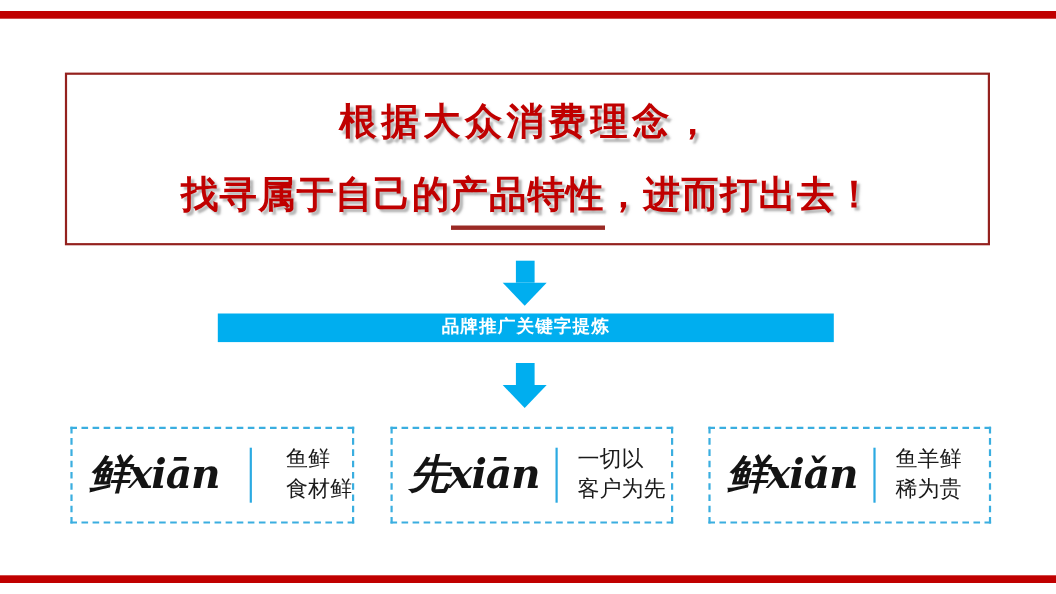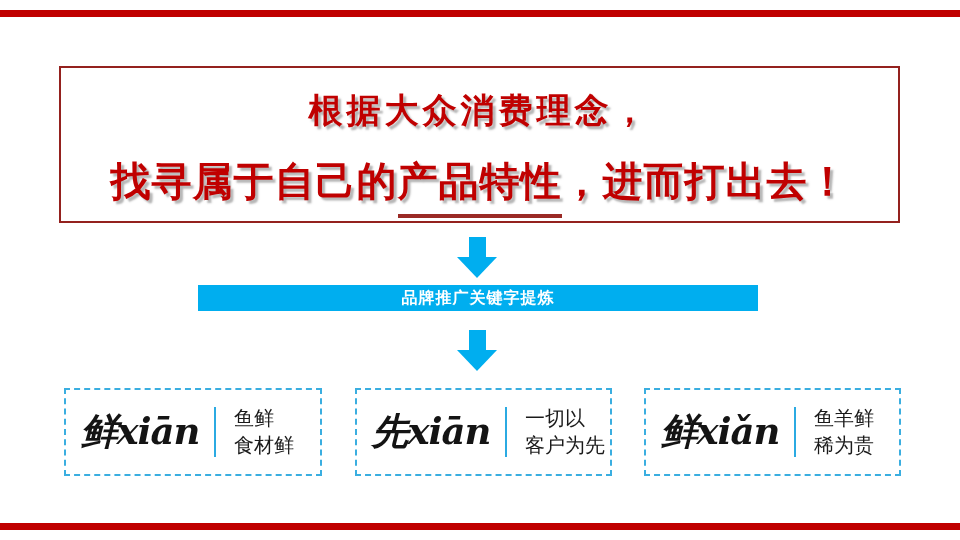--- a/index.html
+++ b/index.html
@@ -21,21 +21,21 @@
     border: 2px solid #94211e; background: #fff; box-sizing: border-box;
   }
   .h-line {
     position: absolute; left: 0; right: 0; text-align: center;
     color: #c00000; font-weight: bold;
     font-family: "DejaVu Serif", "Liberation Serif", serif;
     text-shadow: 3px 3px 2px rgba(120,120,120,0.55);
     white-space: nowrap;
   }
   .h-line1 { top: 20px; font-size: 34px; letter-spacing: 4px; }
-  .h-line2 { top: 86px; font-size: 40px; letter-spacing: 1px; }
+  .h-line2 { top: 86px; font-size: 34px; letter-spacing: 1px; }
   .h-underline {
     display: inline-block;
     border-bottom: 4px solid #9a2a25;
     padding-bottom: 5px;
   }
 
   
   .arrow { position: absolute; width: 40px; }
   .arrow-1 { left: 457px; top: 237px; }
   .arrow-2 { left: 457px; top: 330px; }
@@ -54,21 +54,21 @@
     font-size: 16px; font-weight: bold; letter-spacing: 1px;
     line-height: 26px; text-align: center;
   }
 
   
   .kbox {
     position: absolute; top: 388px; height: 88px; box-sizing: border-box;
     border: 2px dashed #3aaee0; background: #fff;
     display: flex; align-items: center;
   }
-  .kbox-1 { left: 64px;  width: 258px; }
+  .kbox-1 { left: 64px;  width: 258px; justify-content: space-between; }
   .kbox-2 { left: 355px; width: 257px; }
   .kbox-3 { left: 644px; width: 257px; }
   .callig {
     flex: 0 0 148px; text-align: center;
     font-family: "DejaVu Serif", "Liberation Serif", serif;
     font-size: 37px; font-weight: 900; font-style: italic;
     color: #141414; letter-spacing: -1px; white-space: nowrap;
   }
   .kdivider { flex: 0 0 2px; width: 2px; height: 50px; background: #2baae2; }
   .kdesc {

